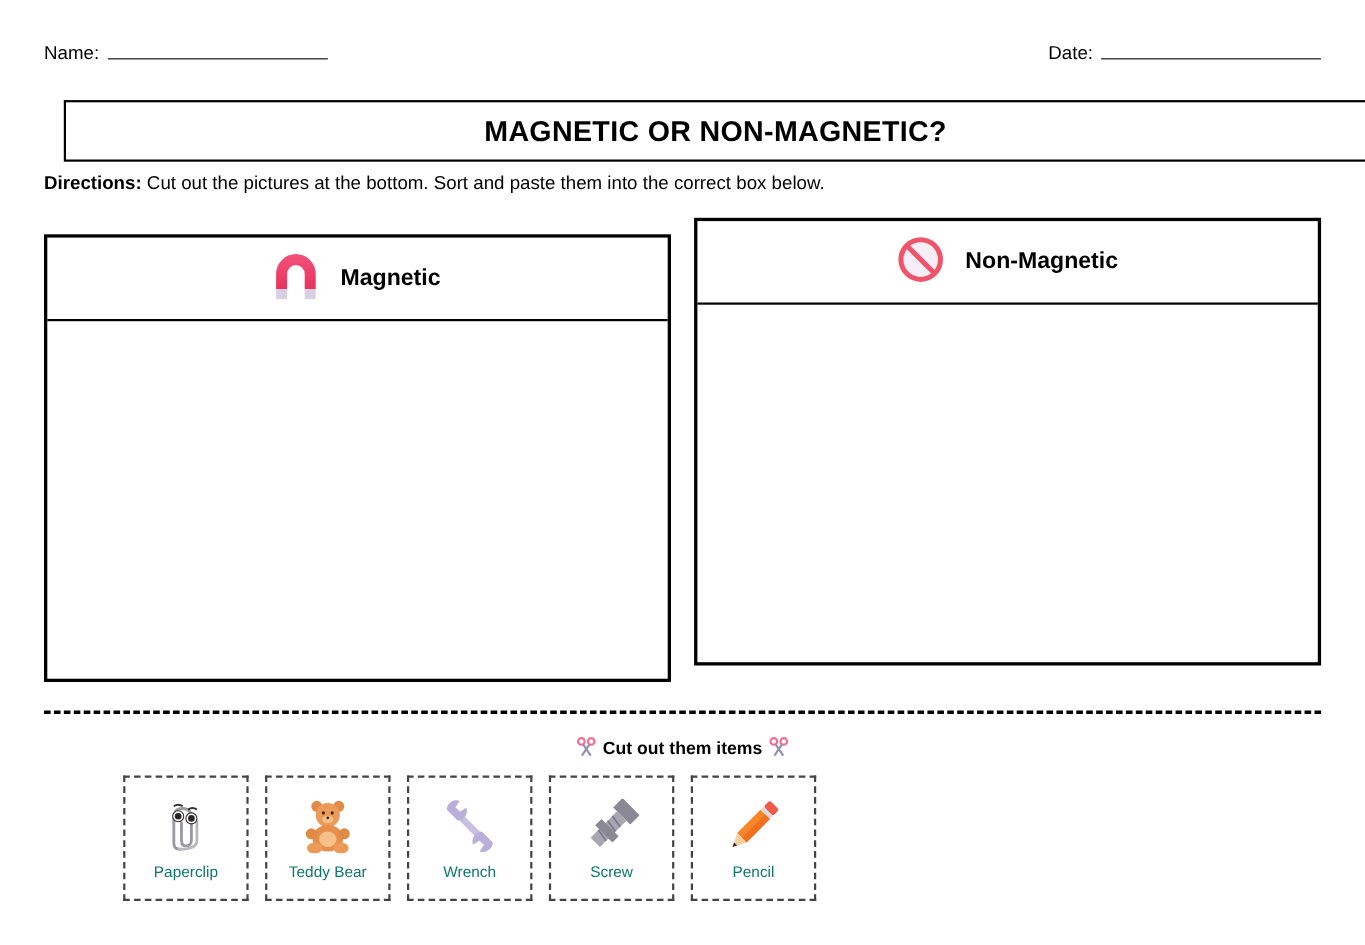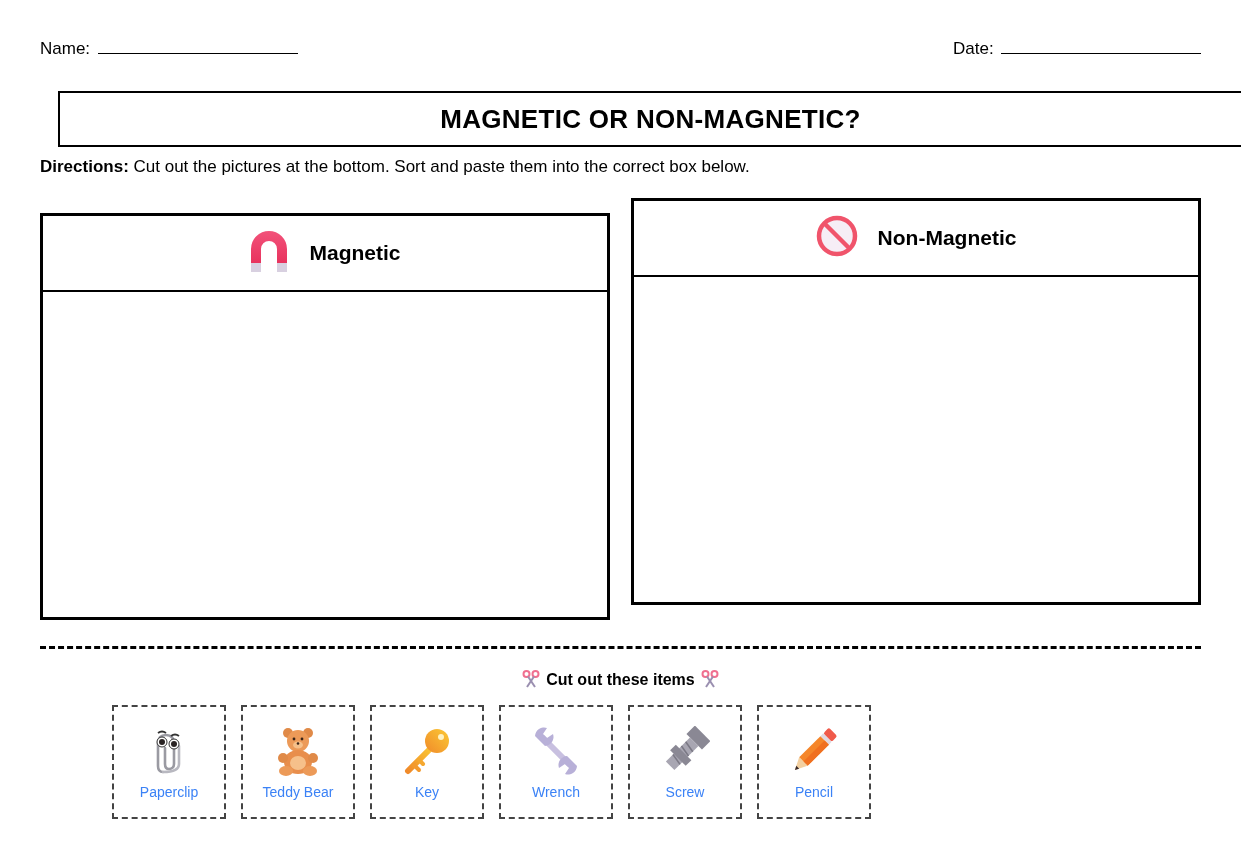--- a/index.html
+++ b/index.html
@@ -44,21 +44,21 @@
 
     .cards {
       left: 112px; top: 705px; display: flex; gap: 15px;
     }
     .card {
       width: 110px; height: 110px; border: 2px dashed #444;
       display: flex; flex-direction: column; align-items: center; justify-content: flex-start;
       background: #fff;
     }
     .card .pic { width: 52px; height: 52px; margin-top: 18px; display: flex; align-items: center; justify-content: center; }
-    .card .lbl { font-size: 14px; margin-top: 7px; color: #3b82f6; }
+    .card .lbl { font-size: 14px; margin-top: 7px; color: #0f766e; }
   </style>
 </head>
 <body>
 
 <div class="abs" style="left:40px; top:39px;">
   <span class="field-label">Name:</span>
   <span class="field-line" style="width:200px; margin-left:3px;"></span>
 </div>
 <div class="abs" style="left:953px; top:39px;">
   <span class="field-label">Date:</span>
@@ -109,21 +109,21 @@
 <div class="abs cut-line"></div>
 
 <div class="abs cut-heading">
   <span class="scissors">
     <svg width="18" height="18" viewBox="0 0 18 18">
       <circle cx="4.5" cy="4" r="3" fill="none" stroke="#f07090" stroke-width="2"></circle>
       <circle cx="13.5" cy="4" r="3" fill="none" stroke="#f07090" stroke-width="2"></circle>
       <line x1="6" y1="6.5" x2="13" y2="17" stroke="#9a8fb0" stroke-width="2"></line>
       <line x1="12" y1="6.5" x2="5" y2="17" stroke="#9a8fb0" stroke-width="2"></line>
     </svg>
-  </span><span>Cut out these items</span><span class="scissors">
+  </span><span>Cut out them items</span><span class="scissors">
     <svg width="18" height="18" viewBox="0 0 18 18">
       <circle cx="4.5" cy="4" r="3" fill="none" stroke="#f07090" stroke-width="2"></circle>
       <circle cx="13.5" cy="4" r="3" fill="none" stroke="#f07090" stroke-width="2"></circle>
       <line x1="6" y1="6.5" x2="13" y2="17" stroke="#9a8fb0" stroke-width="2"></line>
       <line x1="12" y1="6.5" x2="5" y2="17" stroke="#9a8fb0" stroke-width="2"></line>
     </svg>
   </span>
 </div>
 
 <div class="abs cards">
@@ -158,38 +158,20 @@
         <ellipse cx="25" cy="37" rx="8" ry="7" fill="#f6c08a"></ellipse>
         <circle cx="10" cy="32" r="5" fill="#e08a48"></circle>
         <circle cx="40" cy="32" r="5" fill="#e08a48"></circle>
         <ellipse cx="13" cy="45" rx="7" ry="5" fill="#ec9a58"></ellipse>
         <ellipse cx="37" cy="45" rx="7" ry="5" fill="#ec9a58"></ellipse>
       </svg>
     </div>
     <div class="lbl">Teddy Bear</div>
   </div>
 
-  <div class="card">
-    <div class="pic">
-      <svg width="50" height="50" viewBox="0 0 50 50">
-        <defs>
-          <linearGradient id="kg" x1="0" y1="1" x2="1" y2="0">
-            <stop offset="0" stop-color="#f08a2a"></stop>
-            <stop offset="1" stop-color="#fbc934"></stop>
-          </linearGradient>
-        </defs>
-        <line x1="6" y1="45" x2="30" y2="21" stroke="url(#kg)" stroke-width="6" stroke-linecap="round"></line>
-        <line x1="12" y1="39" x2="17" y2="44" stroke="#f39a2e" stroke-width="4" stroke-linecap="round"></line>
-        <line x1="17" y1="34" x2="21" y2="38" stroke="#f5a830" stroke-width="4" stroke-linecap="round"></line>
-        <circle cx="35" cy="15" r="12" fill="url(#kg)"></circle>
-        <circle cx="39" cy="11" r="3" fill="#fff2c0"></circle>
-      </svg>
-    </div>
-    <div class="lbl">Key</div>
-  </div>
 
 
   <div class="card">
     <div class="pic">
       <svg width="50" height="50" viewBox="0 0 50 50">
         <line x1="12" y1="12" x2="38" y2="38" stroke="#c8c0e0" stroke-width="6" stroke-linecap="round"></line>
         <path d="M4 10 A9 9 0 0 1 16 2 L12 8 L16 12 L22 8 A9 9 0 0 1 14 20 Z" fill="#b8b0d8"></path>
         <path d="M46 40 A9 9 0 0 1 34 48 L38 42 L34 38 L28 42 A9 9 0 0 1 36 30 Z" fill="#b8b0d8"></path>
       </svg>
     </div>

